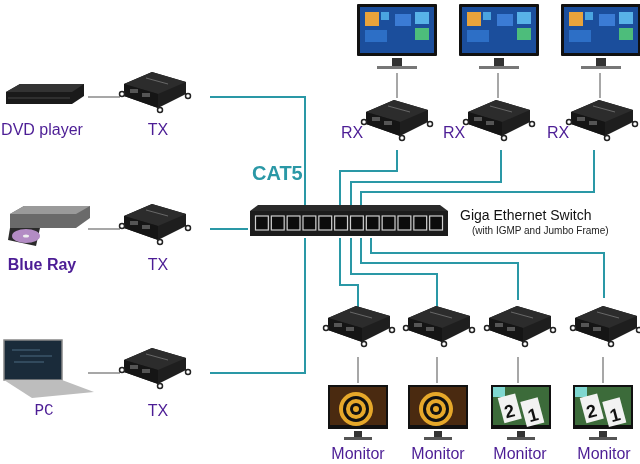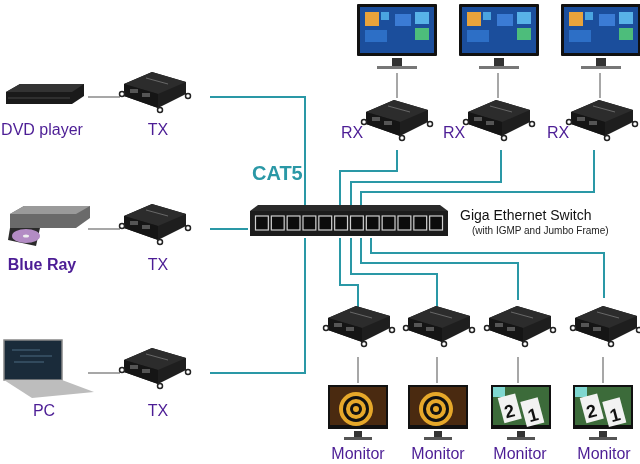--- a/index.html
+++ b/index.html
@@ -153,21 +153,21 @@
 </svg>
 
 <span class="cat5">CAT5</span>
 <span class="sw-title">Giga Ethernet Switch</span>
 <span class="sw-sub">(with IGMP and Jumbo Frame)</span>
 
 <span class="lbl" style="left:42px; top:121px;">DVD player</span>
 <span class="lbl" style="left:158px; top:121px;">TX</span>
 <span class="lbl" style="left:42px; top:256px;font-weight:bold;">Blue Ray</span>
 <span class="lbl" style="left:158px; top:256px;">TX</span>
-<span class="lbl" style="left:44px; top:402px;">PC</span>
+<span class="lbl" style="left:44px; top:402px;font-family:Liberation Mono, monospace;">PC</span>
 <span class="lbl" style="left:158px; top:402px;">TX</span>
 
 <span class="lbl" style="left:352px; top:124px;">RX</span>
 <span class="lbl" style="left:454px; top:124px;">RX</span>
 <span class="lbl" style="left:558px; top:124px;">RX</span>
 
 <span class="lbl" style="left:358px; top:445px;">Monitor</span>
 <span class="lbl" style="left:438px; top:445px;">Monitor</span>
 <span class="lbl" style="left:520px; top:445px;">Monitor</span>
 <span class="lbl" style="left:604px; top:445px;">Monitor</span>

